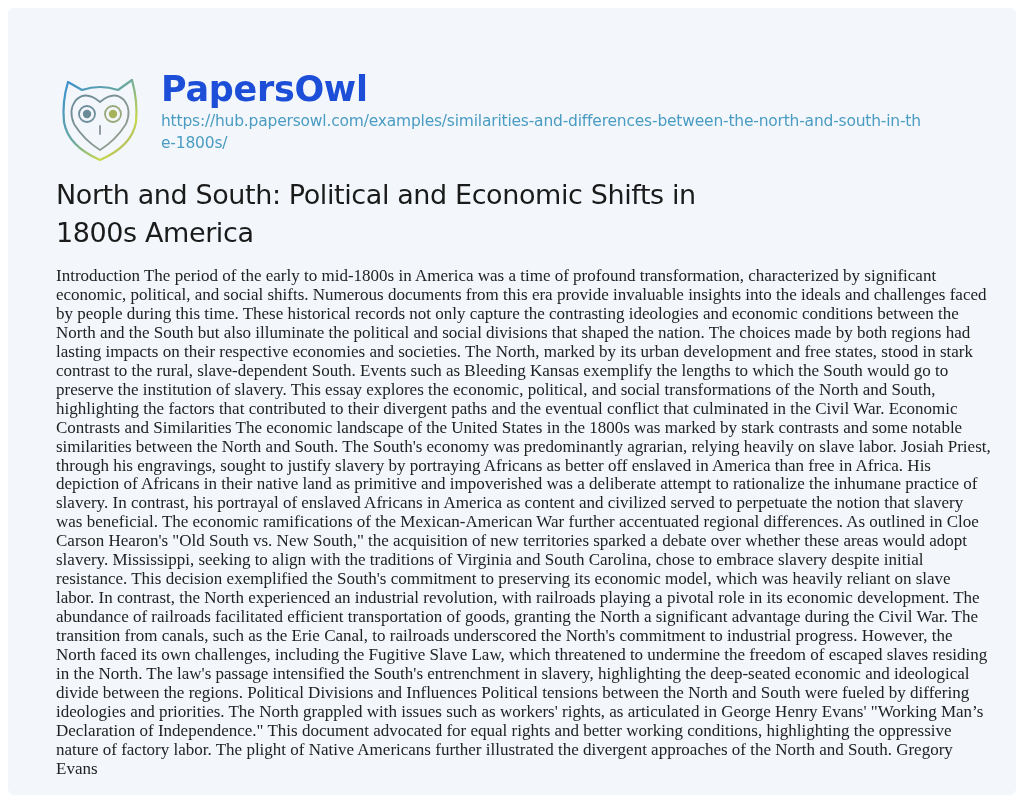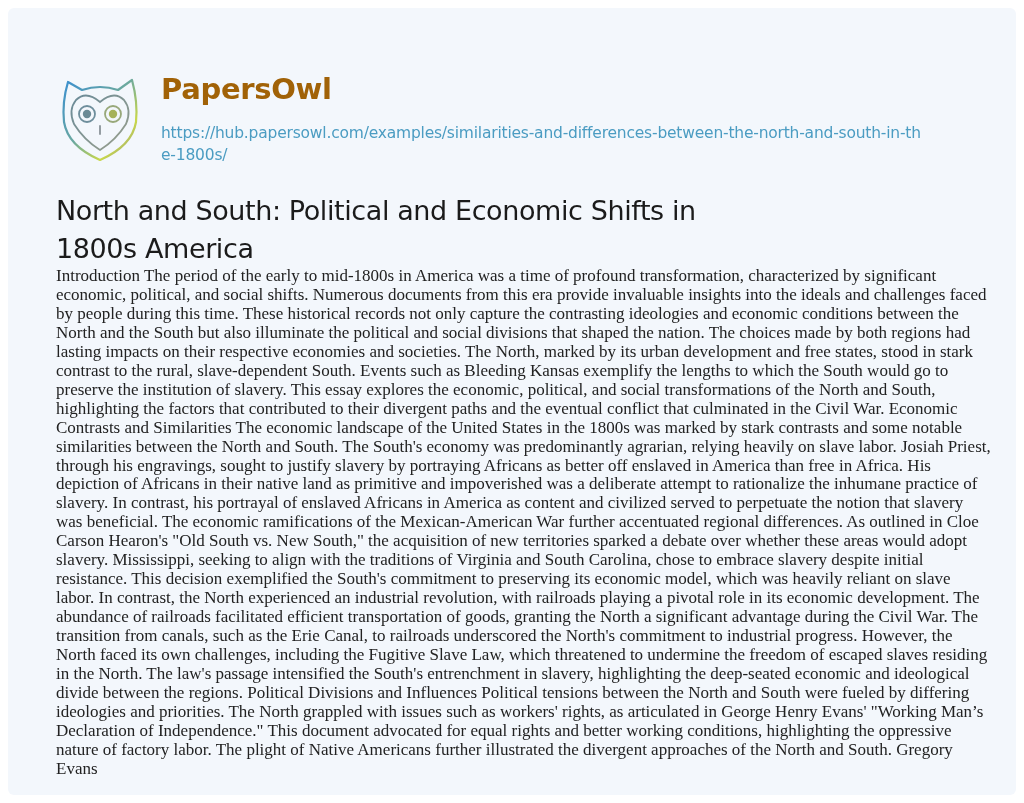--- a/index.html
+++ b/index.html
@@ -31,42 +31,42 @@
       height: 94px;
       flex: 0 0 80px;
     }
     .brand-block {
       margin-left: 21px;
       margin-top: 0px;
     }
     .brand-name {
       font-family: "DejaVu Sans", sans-serif;
       font-weight: bold;
-      font-size: 29px;
-      color: #a16207;
+      font-size: 35px;
+      color: #1d4ed8;
       letter-spacing: -0.3px;
       line-height: 34px;
       display: block;
     }
     .brand-url {
       display: block;
-      margin-top: 16px;
+      margin-top: 4px;
       width: 760px;
       font-family: "DejaVu Sans", sans-serif;
       font-size: 15.5px;
       line-height: 22px;
       color: #4b9cc2;
       text-decoration: none;
       word-break: break-all;
       letter-spacing: -0.2px;
     }
     .title {
       position: absolute;
       left: 48px;
-      top: 184px;
+      top: 168px;
       width: 660px;
       margin: 0;
       font-family: "DejaVu Sans", sans-serif;
       font-weight: normal;
       font-size: 27px;
       line-height: 38px;
       color: #1b1b1b;
       letter-spacing: -0.4px;
     }
     .body-text {

